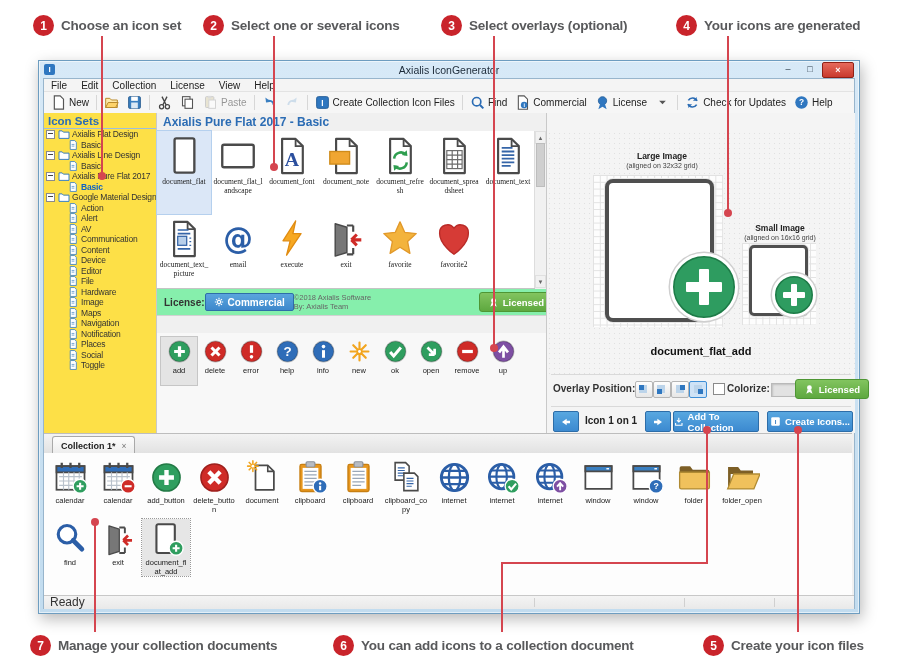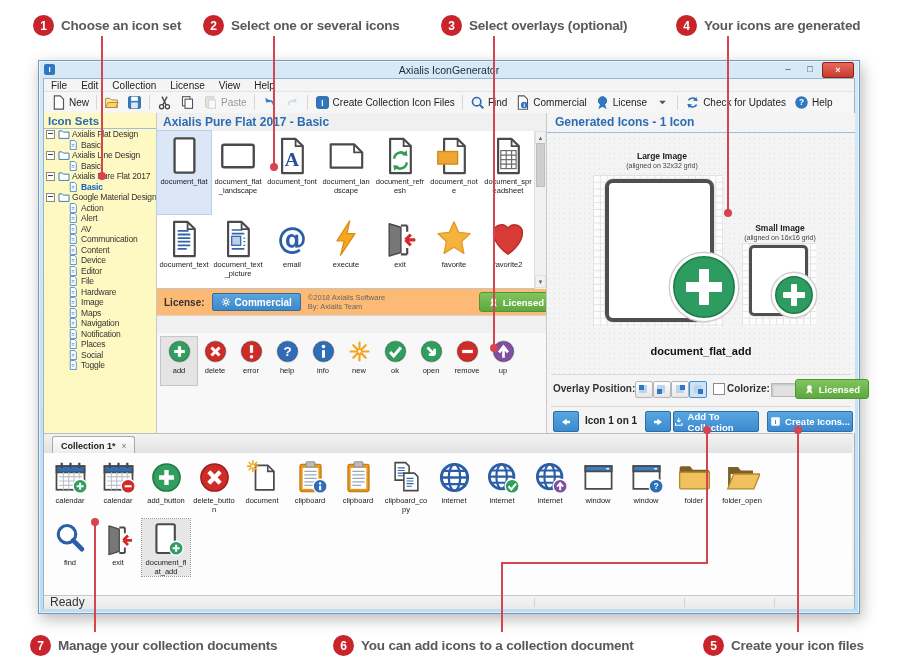--- a/index.html
+++ b/index.html
@@ -38,21 +38,21 @@
   .menu-item{padding:0 7px;}
   #toolbar{position:absolute;left:0;right:0;top:13px;height:21px;background:#f6f6f6;
        border-bottom:1px solid #d9d9d9;display:flex;align-items:center;padding-left:3px;}
   .tbbtn{display:flex;align-items:center;gap:3px;padding:2px 4px;font-size:10px;color:#222;border-radius:2px;}
   .tbbtn.disabled{opacity:.45;}
   .tbsep{width:1px;height:15px;background:#d7d7d7;margin:0 3px;}
   .tbi{width:15px;height:15px;}
   .icon-wrap svg,.tbi svg,.gi svg,.ovi svg,.ci svg,.ti svg{width:100%;height:100%;display:block;}
 
   
-  #sidebar{position:absolute;left:0;top:34px;width:112px;height:320px;background:#fef9c3;
+  #sidebar{position:absolute;left:0;top:34px;width:112px;height:320px;background:#fde047;
        border-right:1px solid #c9c9c9;overflow:hidden;}
   .phdr{font-size:11.5px;font-weight:bold;color:#2b6cb4;padding:2px 0 1px 4px;
        border-bottom:1px solid #9dbede;}
   .trow{display:flex;align-items:center;height:10.5px;font-size:8.5px;color:#333;
        white-space:nowrap;overflow:hidden;letter-spacing:-0.2px;}
   .trow .exp{width:7px;height:7px;border:1px solid #8a8a8a;background:#fff;margin:0 3px 0 2px;
        position:relative;flex:0 0 7px;}
   .trow .exp::after{content:"";position:absolute;left:1px;right:1px;top:2.5px;height:1px;background:#444;}
   .ti{width:12px;height:10px;margin-right:2px;flex:0 0 12px;}
   .trow.leaf{padding-left:23px;}
@@ -60,27 +60,27 @@
 
   #centerpanel{position:absolute;left:113px;top:34px;width:389px;height:320px;background:#f0f0f0;}
   #cphdr{height:17px;font-size:12px;font-weight:bold;color:#2b6cb4;padding:2px 0 0 6px;
        border-bottom:1px solid #9dbede;}
   #icongrid{position:absolute;left:0;top:18px;width:378px;height:157px;background:#fff;
        border-bottom:1px solid #c4c4c4;display:grid;grid-template-columns:repeat(7,54px);align-content:start;}
   .gcell{width:54px;height:78px;display:flex;flex-direction:column;align-items:center;padding-top:5px;}
   .gcell.sel{background:#dbe7f7;outline:1px solid #b5d0ee;}
   .gi{width:36px;height:40px;flex:0 0 40px;}
   .glabel{margin-top:2px;font-size:7.5px;line-height:8.5px;text-align:center;color:#1a1a1a;
-       word-break:break-all;padding:0 2px;}
+       word-break:break-all;padding:0 2px;font-family:Liberation Serif, serif;}
   #gscroll{position:absolute;right:0;top:18px;width:11px;height:157px;background:#f1f1f1;border-left:1px solid #ddd;}
   #gscroll .arr{height:11px;display:flex;align-items:center;justify-content:center;font-size:6px;color:#666;background:#f1f1f1;border:1px solid #e0e0e0;}
   #gscroll .arr.dn{position:absolute;bottom:0;left:0;right:0;}
   #gscroll .thumb{position:absolute;left:1px;right:1px;top:12px;height:42px;background:#cfcfcf;border:1px solid #bdbdbd;}
-  #licbar{position:absolute;left:0;top:176px;width:389px;height:26px;background:#fdba74;
-       border-bottom:1px solid #d2d2d2;display:flex;align-items:center;padding:0 7px;gap:7px;}
+  #licbar{position:absolute;left:0;top:176px;width:389px;height:26px;background:#86efac;
+       border-bottom:1px solid #d2d2d2;display:flex;align-items:center;padding:0 7px;}
   #licbar .ll{font-size:10px;font-weight:bold;color:#333;}
   .bluebadge{height:16px;display:flex;align-items:center;gap:4px;padding:0 8px;border-radius:2px;
        background:linear-gradient(#5aa5dd,#3d88cc);border:1px solid #2d6da8;color:#fff;
        font-size:10px;font-weight:bold;}
   .copyr{font-size:7.5px;line-height:9px;color:#666;}
   .greenbtn{height:18px;display:flex;align-items:center;justify-content:center;gap:4px;padding:0 8px;
        background:linear-gradient(#82c45f,#5ea83f);border:1px solid #4e9634;border-radius:3px;
        color:#fff;font-size:9.5px;font-weight:bold;}
   #ovhdr{position:absolute;left:0;top:203px;width:389px;margin-top:39px;}
   #ovrow{position:absolute;left:0;top:220px;width:389px;height:100px;background:#f8f8f8;
@@ -598,48 +598,39 @@
                   <path d="M9 3h15l8 8v30H9z" fill="#fff" stroke="#4a4a4a" stroke-width="2.4" stroke-linejoin="round"></path>
                   <path d="M24 3v8h8" fill="none" stroke="#4a4a4a" stroke-width="2"></path>
                   <text x="20" y="33" text-anchor="middle" font-size="22" font-weight="bold" fill="#2b4f9e" font-family="Liberation Serif,serif">A</text>
                 </svg>
               </div>
               <div class="glabel">document_font</div>
             </div>
             <div class="gcell">
               <div class="gi icon-wrap">
                 <svg viewBox="0 0 40 44">
-                  <path d="M3 9h26l9 9v17H3z" fill="#fff" stroke="#4a4a4a" stroke-width="2.4" stroke-linejoin="round"></path>
-                  <path d="M29 9v9h9" fill="none" stroke="#4a4a4a" stroke-width="2"></path>
-                </svg>
-              </div>
-              <div class="glabel">document_landscape</div>
+                  <path d="M9 3h15l8 8v30H9z" fill="#fff" stroke="#4a4a4a" stroke-width="2.4" stroke-linejoin="round"></path>
+                  <path d="M24 3v8h8" fill="none" stroke="#4a4a4a" stroke-width="2"></path>
+                  <rect x="2" y="17" width="22" height="14" fill="#f0a632" stroke="#cf8b1a" stroke-width="1.5"></rect>
+                </svg>
+              </div>
+              <div class="glabel">document_note</div>
             </div>
             <div class="gcell">
               <div class="gi icon-wrap">
                 <svg viewBox="0 0 40 44">
                   <path d="M9 3h15l8 8v30H9z" fill="#fff" stroke="#4a4a4a" stroke-width="2.4" stroke-linejoin="round"></path>
                   <path d="M24 3v8h8" fill="none" stroke="#4a4a4a" stroke-width="2"></path>
                   <path d="M13.5 25a7.5 7.5 0 0 1 13-4.5" fill="none" stroke="#2e9e4f" stroke-width="2.8"></path>
                   <path d="M27.5 15.5l.8 6.5-6.3-1.2z" fill="#2e9e4f"></path>
                   <path d="M27.5 29a7.5 7.5 0 0 1-13 4.5" fill="none" stroke="#2e9e4f" stroke-width="2.8"></path>
                   <path d="M13.5 38.5l-.8-6.5 6.3 1.2z" fill="#2e9e4f"></path>
                 </svg>
               </div>
               <div class="glabel">document_refresh</div>
-            </div>
-            <div class="gcell">
-              <div class="gi icon-wrap">
-                <svg viewBox="0 0 40 44">
-                  <path d="M9 3h15l8 8v30H9z" fill="#fff" stroke="#4a4a4a" stroke-width="2.4" stroke-linejoin="round"></path>
-                  <path d="M24 3v8h8" fill="none" stroke="#4a4a4a" stroke-width="2"></path>
-                  <rect x="2" y="17" width="22" height="14" fill="#f0a632" stroke="#cf8b1a" stroke-width="1.5"></rect>
-                </svg>
-              </div>
-              <div class="glabel">document_note</div>
             </div>
             <div class="gcell">
               <div class="gi icon-wrap">
                 <svg viewBox="0 0 40 44">
                   <path d="M9 3h15l8 8v30H9z" fill="#fff" stroke="#4a4a4a" stroke-width="2.4" stroke-linejoin="round"></path>
                   <path d="M24 3v8h8" fill="none" stroke="#4a4a4a" stroke-width="2"></path>
                   <g stroke="#6b6b6b" stroke-width="1.3" fill="#fff">
                     <rect x="12" y="16" width="17" height="20"></rect>
                     <path d="M12 21h17M12 26h17M12 31h17M18 16v20M24 16v20"></path>
                   </g>
@@ -844,21 +835,20 @@
                   <circle cx="14" cy="14" r="11.5" fill="#7e4fa3" stroke="rgba(0,0,0,.25)" stroke-width="1.4"></circle>
                   <path d="M14 21V10.5M9 15l5-6.5L19 15" stroke="#fff" stroke-width="3" fill="none"></path>
                 </svg>
               </div>
               <div class="olabel">up</div>
             </div>
           </div>
       </div>
 
       <div id="rightpanel">
-        <div id="rphdr">Generated Icons - 1 Icon</div>
         <div id="preview">
           <div class="pvlabel" style="left:45px;top:20px">Large Image</div>
           <div class="pvsub" style="left:45px;top:31px">(aligned on 32x32 grid)</div>
           <div class="gridbox" style="left:46px;top:44px;width:130px;height:152px"></div>
           <div class="pvdoc" style="left:58px;top:48px;width:101px;height:135px"></div>
           <div class="pluscircle" style="left:123px;top:122px;width:62px;height:62px"></div>
           <div class="pvlabel" style="left:163px;top:92px">Small Image</div>
           <div class="pvsub" style="left:163px;top:103px">(aligned on 16x16 grid)</div>
           <div class="gridbox" style="left:195px;top:112px;width:74px;height:82px"></div>
           <div class="pvdoc small" style="left:202px;top:114px;width:53px;height:65px"></div>

